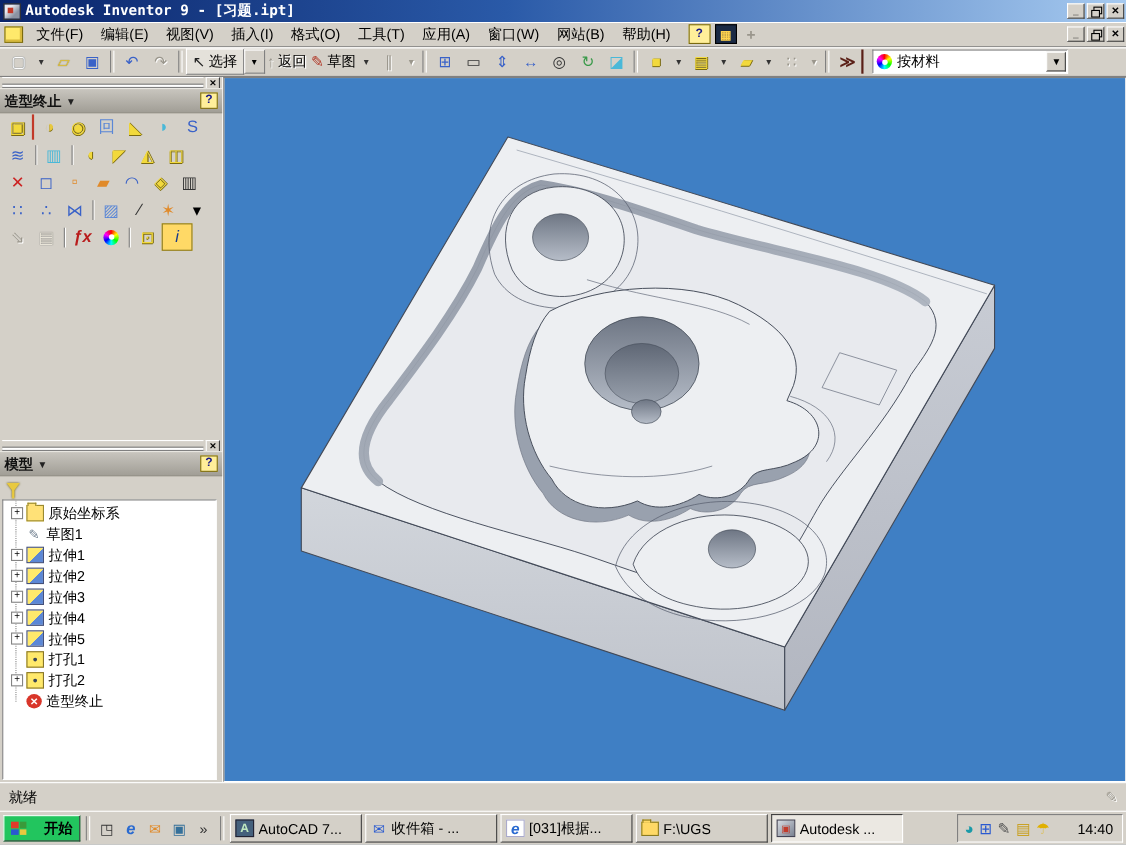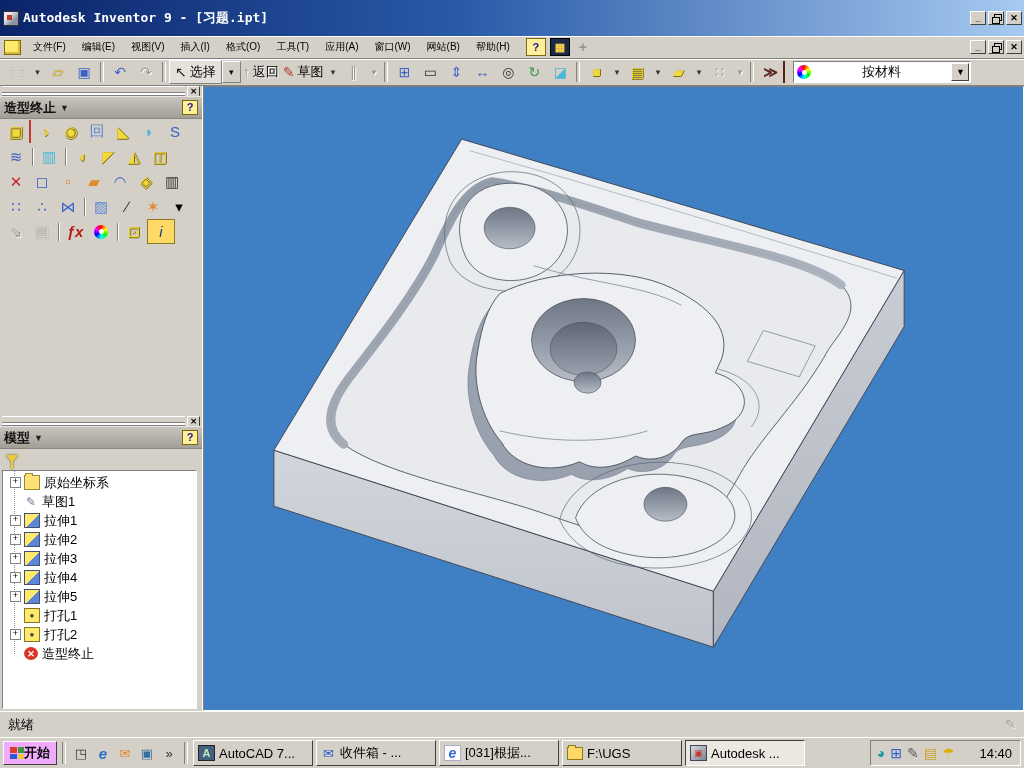--- a/index.html
+++ b/index.html
@@ -1,39 +1,39 @@
 <!DOCTYPE html>
 <html><head>
 <meta charset="utf-8">
 <style>
   html,body{margin:0;padding:0;}
   body{width:1024px;height:768px;overflow:hidden;background:#D4D0C8;
        font-family:"Liberation Sans",sans-serif;font-size:12px;color:#000;}
   .screen{width:1024px;height:768px;display:flex;flex-direction:column;}
 
   
-  .titlebar{height:36px;flex:none;display:flex;align-items:center;padding:0 2px 0 3px;
+  .titlebar{height:20px;flex:none;display:flex;align-items:center;padding:0 2px 0 3px;
     background:linear-gradient(90deg,#0A246A 0%,#2a5aa8 45%,#A6CAF0 100%);}
   .app-icon{width:14px;height:13px;margin-right:4px;flex:none;
     background:linear-gradient(135deg,#e8eaf0 30%,#8b93a2 70%);border:1px solid #333;position:relative;}
   .app-icon::after{content:"";position:absolute;left:3px;top:3px;width:5px;height:5px;background:#c23a2a;}
   .title-text{color:#fff;font-weight:bold;font-size:13px;font-family:"DejaVu Sans Mono",monospace;white-space:nowrap;}
   .winbtns{margin-left:auto;display:flex;gap:2px;}
   .wbtn{width:16px;height:14px;background:#D4D0C8;border:1px solid;border-color:#fff #404040 #404040 #fff;
     font-size:9px;line-height:11px;text-align:center;font-weight:bold;padding:0;position:relative;font-family:"Liberation Sans",sans-serif;}
   .wbtn-restore::before{content:"";position:absolute;left:5px;top:2px;width:6px;height:5px;border:1px solid #000;}
   .wbtn-restore::after{content:"";position:absolute;left:3px;top:5px;width:6px;height:5px;border:1px solid #000;background:#D4D0C8;}
 
   
   .menubar{height:22px;flex:none;display:flex;align-items:center;background:#D4D0C8;
     border-bottom:1px solid #808080;box-shadow:inset 0 1px 0 #fff;padding:0 2px;}
   .doc-icon{width:15px;height:13px;margin:0 4px 0 2px;background:#ffe96b;border:1px solid #7a6a10;
     box-shadow:inset -2px -2px 0 #d8b93c;flex:none;}
   .menu-items{display:flex;align-items:center;}
-  .menu-item{padding:2px 8px;font-size:10px;white-space:nowrap;}
+  .menu-item{padding:2px 8px;font-size:13px;white-space:nowrap;}
   .menu-extra{display:flex;align-items:center;margin-left:8px;gap:4px;}
   .mx{width:18px;height:16px;display:flex;align-items:center;justify-content:center;font-size:11px;font-weight:bold;}
   .ic-helpbox{background:#ffef9a;border:1px solid #7a6a10;color:#1a1a8a;}
   .ic-darkbox{background:#1a2a44;color:#ffd34d;border:1px solid #000;}
   .plainbox{color:#9a968c;font-size:14px;}
 
   
   .toolbar{height:26px;flex:none;display:flex;align-items:center;background:#D4D0C8;
     border-bottom:1px solid #808080;box-shadow:inset 0 1px 0 #fff;padding:0 4px;}
   .tbtn{height:22px;min-width:22px;display:flex;align-items:center;justify-content:center;gap:3px;padding:0 2px;font-size:14px;}
@@ -59,21 +59,21 @@
   .ic-cubeblue{color:#5b87d6;}
   .ic-rev{color:#e8c93f;text-shadow:0 1px 0 #7a6a10;border-left:2px solid #c23a2a;padding-left:1px;}
   .ic-demote{color:#5a1f16;border-right:2px solid #5a1f16;padding-right:2px;font-weight:bold;}
   .ic-pagey{color:#e8e4d8;text-shadow:0 0 1px #555;}
   .ic-fx{font-style:italic;font-weight:bold;font-size:13px;color:#b91c1c;}
   .ic-folder{background:#ffd966;border:1px solid #8a7a20;width:16px;height:13px;font-size:10px;font-style:italic;color:#1a3a8a;display:flex;align-items:center;justify-content:center;}
   .ic-wheel .pig,.colorwheel{width:14px;height:14px;border-radius:50%;
     background:conic-gradient(#f00,#ff0,#0f0,#0ff,#00f,#f0f,#f00);position:relative;display:inline-block;}
   .ic-wheel .pig::after,.colorwheel::after{content:"";position:absolute;left:4.5px;top:4.5px;width:5px;height:5px;background:#fff;border-radius:50%;}
   .combo{margin-left:8px;width:172px;height:20px;background:#fff;border:1px solid;
-    border-color:#808080 #fff #fff #808080;display:flex;align-items:center;gap:4px;padding:0 1px 0 3px;font-size:13px;text-align:center;}
+    border-color:#808080 #fff #fff #808080;display:flex;align-items:center;gap:4px;padding:0 1px 0 3px;font-size:13px;}
   .combo-text{flex:1;white-space:nowrap;overflow:hidden;}
   .combo-dd{width:16px;height:16px;background:#D4D0C8;border:1px solid;border-color:#fff #404040 #404040 #fff;
     font-size:9px;display:flex;align-items:center;justify-content:center;}
 
   
   .main{flex:1;display:flex;min-height:0;}
   .left{width:202px;flex:none;display:flex;flex-direction:column;background:#D4D0C8;border-right:1px solid #fff;}
   .palette{display:flex;flex-direction:column;}
   .pal-feat{height:330px;flex:none;}
   .pal-model{flex:1;min-height:0;}
@@ -120,22 +120,22 @@
   .viewport svg{display:block;width:100%;height:100%;}
 
   
   .statusbar{height:25px;flex:none;background:#D4D0C8;border-top:1px solid #fff;display:flex;align-items:center;
     padding:0 8px;font-size:13px;}
   .status-ic{margin-left:auto;font-size:13px;}
 
   
   .taskbar{height:30px;flex:none;background:#D4D0C8;border-top:1px solid #fff;display:flex;align-items:center;
     padding:0 3px;gap:3px;}
-  .startbtn{height:24px;flex:none;display:flex;align-items:center;gap:0;padding:0 6px;font-weight:bold;font-size:13px;
-    background:#f0abfc;border:1px solid;border-color:#fff #404040 #404040 #fff;font-family:"Liberation Sans",sans-serif;}
+  .startbtn{height:24px;flex:none;display:flex;align-items:center;gap:16px;padding:0 6px;font-weight:bold;font-size:13px;
+    background:#22c55e;border:1px solid;border-color:#fff #404040 #404040 #fff;font-family:"Liberation Sans",sans-serif;}
   .flag{width:14px;height:12px;display:grid;grid-template-columns:1fr 1fr;grid-template-rows:1fr 1fr;gap:1px;}
   .flag i{display:block;}
   .flag i:nth-child(1){background:#e03a2a;}.flag i:nth-child(2){background:#3a9a3a;}
   .flag i:nth-child(3){background:#2a5ad0;}.flag i:nth-child(4){background:#e8c93f;}
   .tb-sep{width:2px;height:22px;border-left:1px solid #808080;border-right:1px solid #fff;margin:0 2px;flex:none;}
   .ql{display:flex;align-items:center;gap:2px;}
   .qlb{width:20px;height:20px;display:flex;align-items:center;justify-content:center;font-size:13px;}
   .ql-e{color:#2a6ad0;font-weight:bold;font-style:italic;font-size:15px;}
   .ql-mail{color:#e08a2a;}
   .ql-desk{color:#35709a;}

